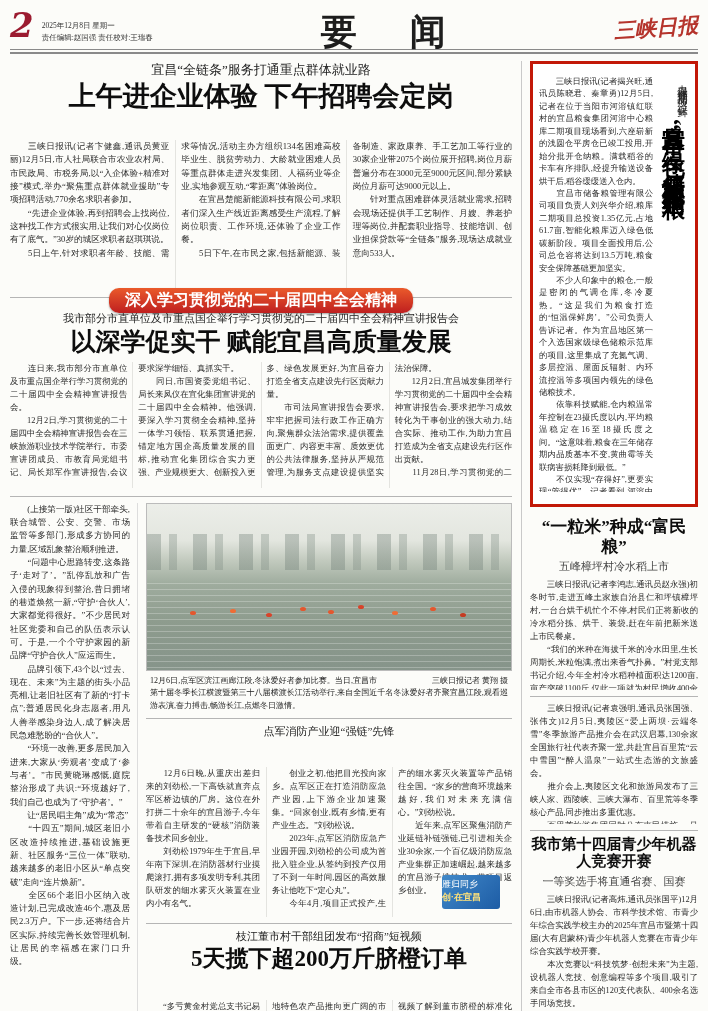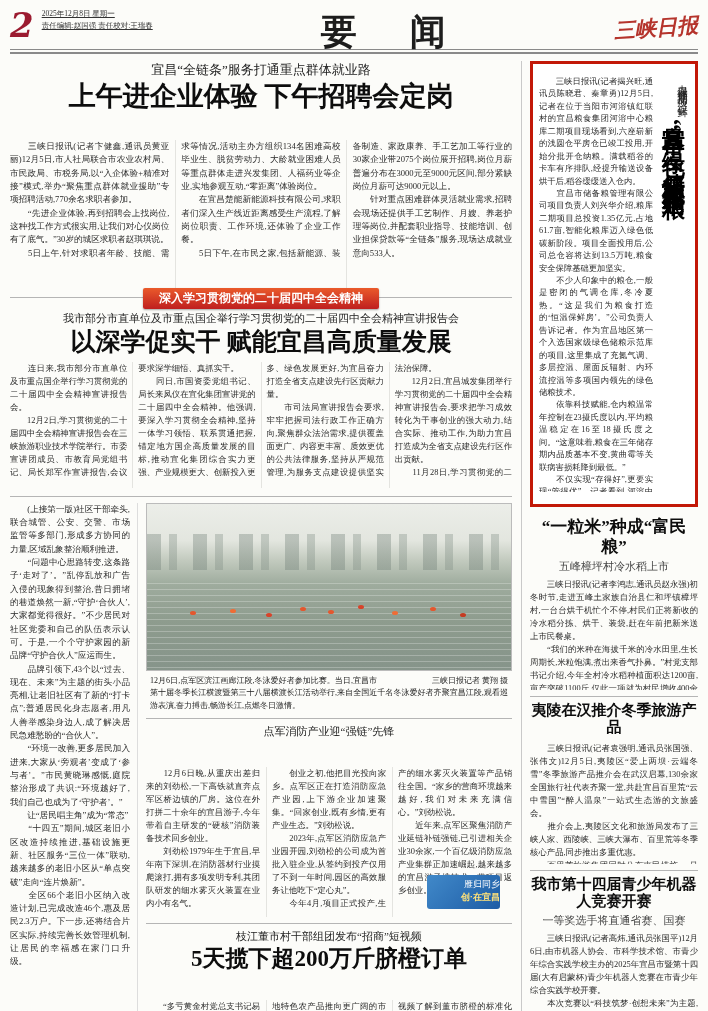--- a/index.html
+++ b/index.html
@@ -3,21 +3,21 @@
 <meta charset="utf-8">
 <style>
   html,body{margin:0;padding:0;background:#888;}
   .page{width:708px;height:1011px;margin:0 auto;background:#fcfcf9;box-sizing:border-box;
         padding:8px 10px 0;font-family:"Liberation Serif","DejaVu Serif",serif;color:#1d1d1d;
         position:relative;overflow:hidden;}
   
   .hdr{display:flex;align-items:flex-start;height:38px;}
   .pagenum{font-size:34px;line-height:34px;font-weight:bold;color:#9b1b30;font-style:italic;
            font-family:"DejaVu Serif",serif;}
-  .dateblock{font-size:7.5px;line-height:1.6;color:#333;margin-left:8px;margin-top:0;text-decoration:underline;}
+  .dateblock{font-size:7.5px;line-height:1.6;color:#333;margin-left:8px;margin-top:12px;}
   .section-title{flex:1;text-align:center;font-size:36px;font-weight:bold;letter-spacing:22px;
                  padding-left:22px;margin-top:0;}
   .masthead{color:#b5342c;font-size:21px;font-weight:bold;font-style:italic;margin-top:6px;
             transform:rotate(-4deg);font-family:"Liberation Serif",serif;}
   .hdr-rule{border-top:1px solid #8a8a8a;border-bottom:2px solid #8a8a8a;height:2px;margin:3px 0 7px;}
   
   .content{display:flex;gap:9px;}
   .main{width:502px;flex:none;}
   .rail{flex:1;border-left:1px solid #c9c9c9;padding-left:8px;min-width:0;}
   .kicker{text-align:center;font-size:13px;color:#222;}
@@ -27,41 +27,41 @@
   .subhead{text-align:center;font-size:11px;color:#444;margin:-2px 0 4px;}
   .body{font-size:8.6px;line-height:1.55;text-align:justify;white-space:pre-line;color:#2a2a2a;
         overflow:hidden;}
   .cols3{column-count:3;column-gap:12px;column-rule:1px solid #e4e4e0;margin-top:28px;}
   .cols4{column-count:4;column-gap:11px;column-rule:1px solid #e4e4e0;}
   .sep{border-top:1px solid #b5b5b5;margin:6px 0 5px;}
   
   .plenary{position:relative;border-top:1px solid #b5b5b5;margin-top:9px;padding-top:13px;}
   .banner{position:absolute;top:-10px;left:50%;transform:translateX(-50%);
           background:linear-gradient(180deg,#ea5a2b,#bf1f1f);color:#fff;font-weight:bold;
-          font-size:12px;padding:2px 16px;border-radius:2px;white-space:nowrap;
+          font-size:16px;padding:2px 16px;border-radius:10px;white-space:nowrap;
           box-shadow:0 1px 2px rgba(0,0,0,.35);}
   
   .midrow{display:flex;gap:8px;margin-top:8px;border-top:1px solid #b5b5b5;padding-top:6px;}
   .leftcol{width:120px;flex:none;border-right:1px solid #ddd;padding-right:7px;height:556px;}
   .rightstack{flex:1;min-width:0;}
   
   .photo{height:166px;border:1px solid #bbb;position:relative;overflow:hidden;
          background:linear-gradient(180deg,#eceee9 0%,#e3e6df 22%,#c2cabe 34%,#9fac9e 48%,#8e9c8e 70%,#86948a 100%);}
   .skyline{position:absolute;top:18%;left:0;right:0;height:22%;opacity:.35;
            background:repeating-linear-gradient(90deg,#6b7a72 0 14px,transparent 14px 22px,#7d8b82 22px 30px,transparent 30px 46px);}
   .waterlines{position:absolute;bottom:0;left:0;right:0;height:52%;opacity:.25;
            background:repeating-linear-gradient(180deg,#ffffff 0 1px,transparent 1px 6px);}
   .swimmers{position:absolute;left:42%;top:62%;width:6px;height:4px;border-radius:50%;background:#e4572e;
             box-shadow:28px 3px 0 #e4572e,58px -2px 0 #d8432a,92px 4px 0 #ef6c35,-34px 6px 0 #d8432a,
                        130px 0 0 #e4572e,-70px 2px 0 #ef6c35,160px 6px 0 #c53b22,-110px 4px 0 #e4572e;}
   .caption{font-size:8px;line-height:1.55;text-align:justify;margin:4px 4px 0;color:#222;}
   .credit{float:right;white-space:nowrap;padding-left:8px;margin-left:47px;}
   .article{border-top:1px solid #b5b5b5;margin-top:6px;padding-top:5px;position:relative;}
-  .badge{position:absolute;right:12px;bottom:8px;width:73px;background:linear-gradient(135deg,#4189c9,#1d5ca5);
-         color:#fff;font-size:9px;text-align:right;border-radius:3px;padding:3px 0 4px;line-height:1.5;
+  .badge{position:absolute;right:12px;bottom:8px;width:58px;background:linear-gradient(135deg,#4189c9,#1d5ca5);
+         color:#fff;font-size:9px;text-align:left;border-radius:3px;padding:3px 0 4px;line-height:1.5;
          font-family:"Liberation Sans",sans-serif;}
   .badge .l2{color:#ffe27a;font-weight:bold;}
   
   .rbox{border:3px solid #c21807;padding:12px 6px;display:flex;height:446px;box-sizing:border-box;background:#fff;}
   .rbox-body{flex:1;min-width:0;font-size:8.3px;line-height:1.5;text-align:justify;white-space:pre-line;
              overflow:hidden;padding-right:5px;color:#2a2a2a;}
   .rbox-vert{writing-mode:vertical-rl;height:100%;flex:none;display:flex;}
   .v-kicker{display:block;font-size:10.5px;color:#222;letter-spacing:2px;margin-bottom:0;}
   .v-head{display:block;font-size:23px;font-weight:bold;letter-spacing:3px;color:#000;}
   .rail .headline.rice{font-size:17px;}
@@ -177,21 +177,20 @@
         <div class="headline rice">“一粒米”种成“富民粮”</div>
         <div class="subhead">五峰樟坪村冷水稻上市</div>
         <div class="body" style="height:112px">　　三峡日报讯(记者李鸿志,通讯员赵永强)初冬时节,走进五峰土家族自治县仁和坪镇樟坪村,一台台烘干机忙个不停,村民们正将新收的冷水稻分拣、烘干、装袋,赶在年前把新米送上市民餐桌。
 　　“我们的米种在海拔千米的冷水田里,生长周期长,米粒饱满,煮出来香气扑鼻。”村党支部书记介绍,今年全村冷水稻种植面积达1200亩,亩产突破1100斤,仅此一项就为村民增收400余万元。
 　　近年来,樟坪村依托高山冷水资源,注册“樟坪贡米”商标,采取“合作社+基地+农户”模式,统一供种、统一技术、统一收购,让一粒米真正种成了“富民粮”。</div>
       </div>
 
       <div class="sep"></div>
 
       <div>
-        <div class="headline sm">夷陵在汉推介冬季旅游产品</div>
         <div class="body" style="height:122px">　　三峡日报讯(记者袁强明,通讯员张国强、张伟文)12月5日,夷陵区“爱上两坝·云端冬雪”冬季旅游产品推介会在武汉启幕,130余家全国旅行社代表齐聚一堂,共赴宜昌百里荒“云中雪国”“醉人温泉”一站式生态游的文旅盛会。
 　　推介会上,夷陵区文化和旅游局发布了三峡人家、西陵峡、三峡大瀑布、百里荒等冬季核心产品,同步推出多重优惠。
 　　百里荒旅游集团同时公布惠民措施:一是报名参与活动的游客即日起至1月20日之前免费停车、住宿预订优惠;二是滑雪场面向武汉市民大力度让利;三是特别准备了1000张百里荒滑雪门票;四是对合作旅行社组团达到一定人数的给予奖补。</div>
       </div>
 
       <div class="sep"></div>
 
       <div>
         <div class="headline sm">我市第十四届青少年机器人竞赛开赛</div>
         <div class="subhead">一等奖选手将直通省赛、国赛</div>

